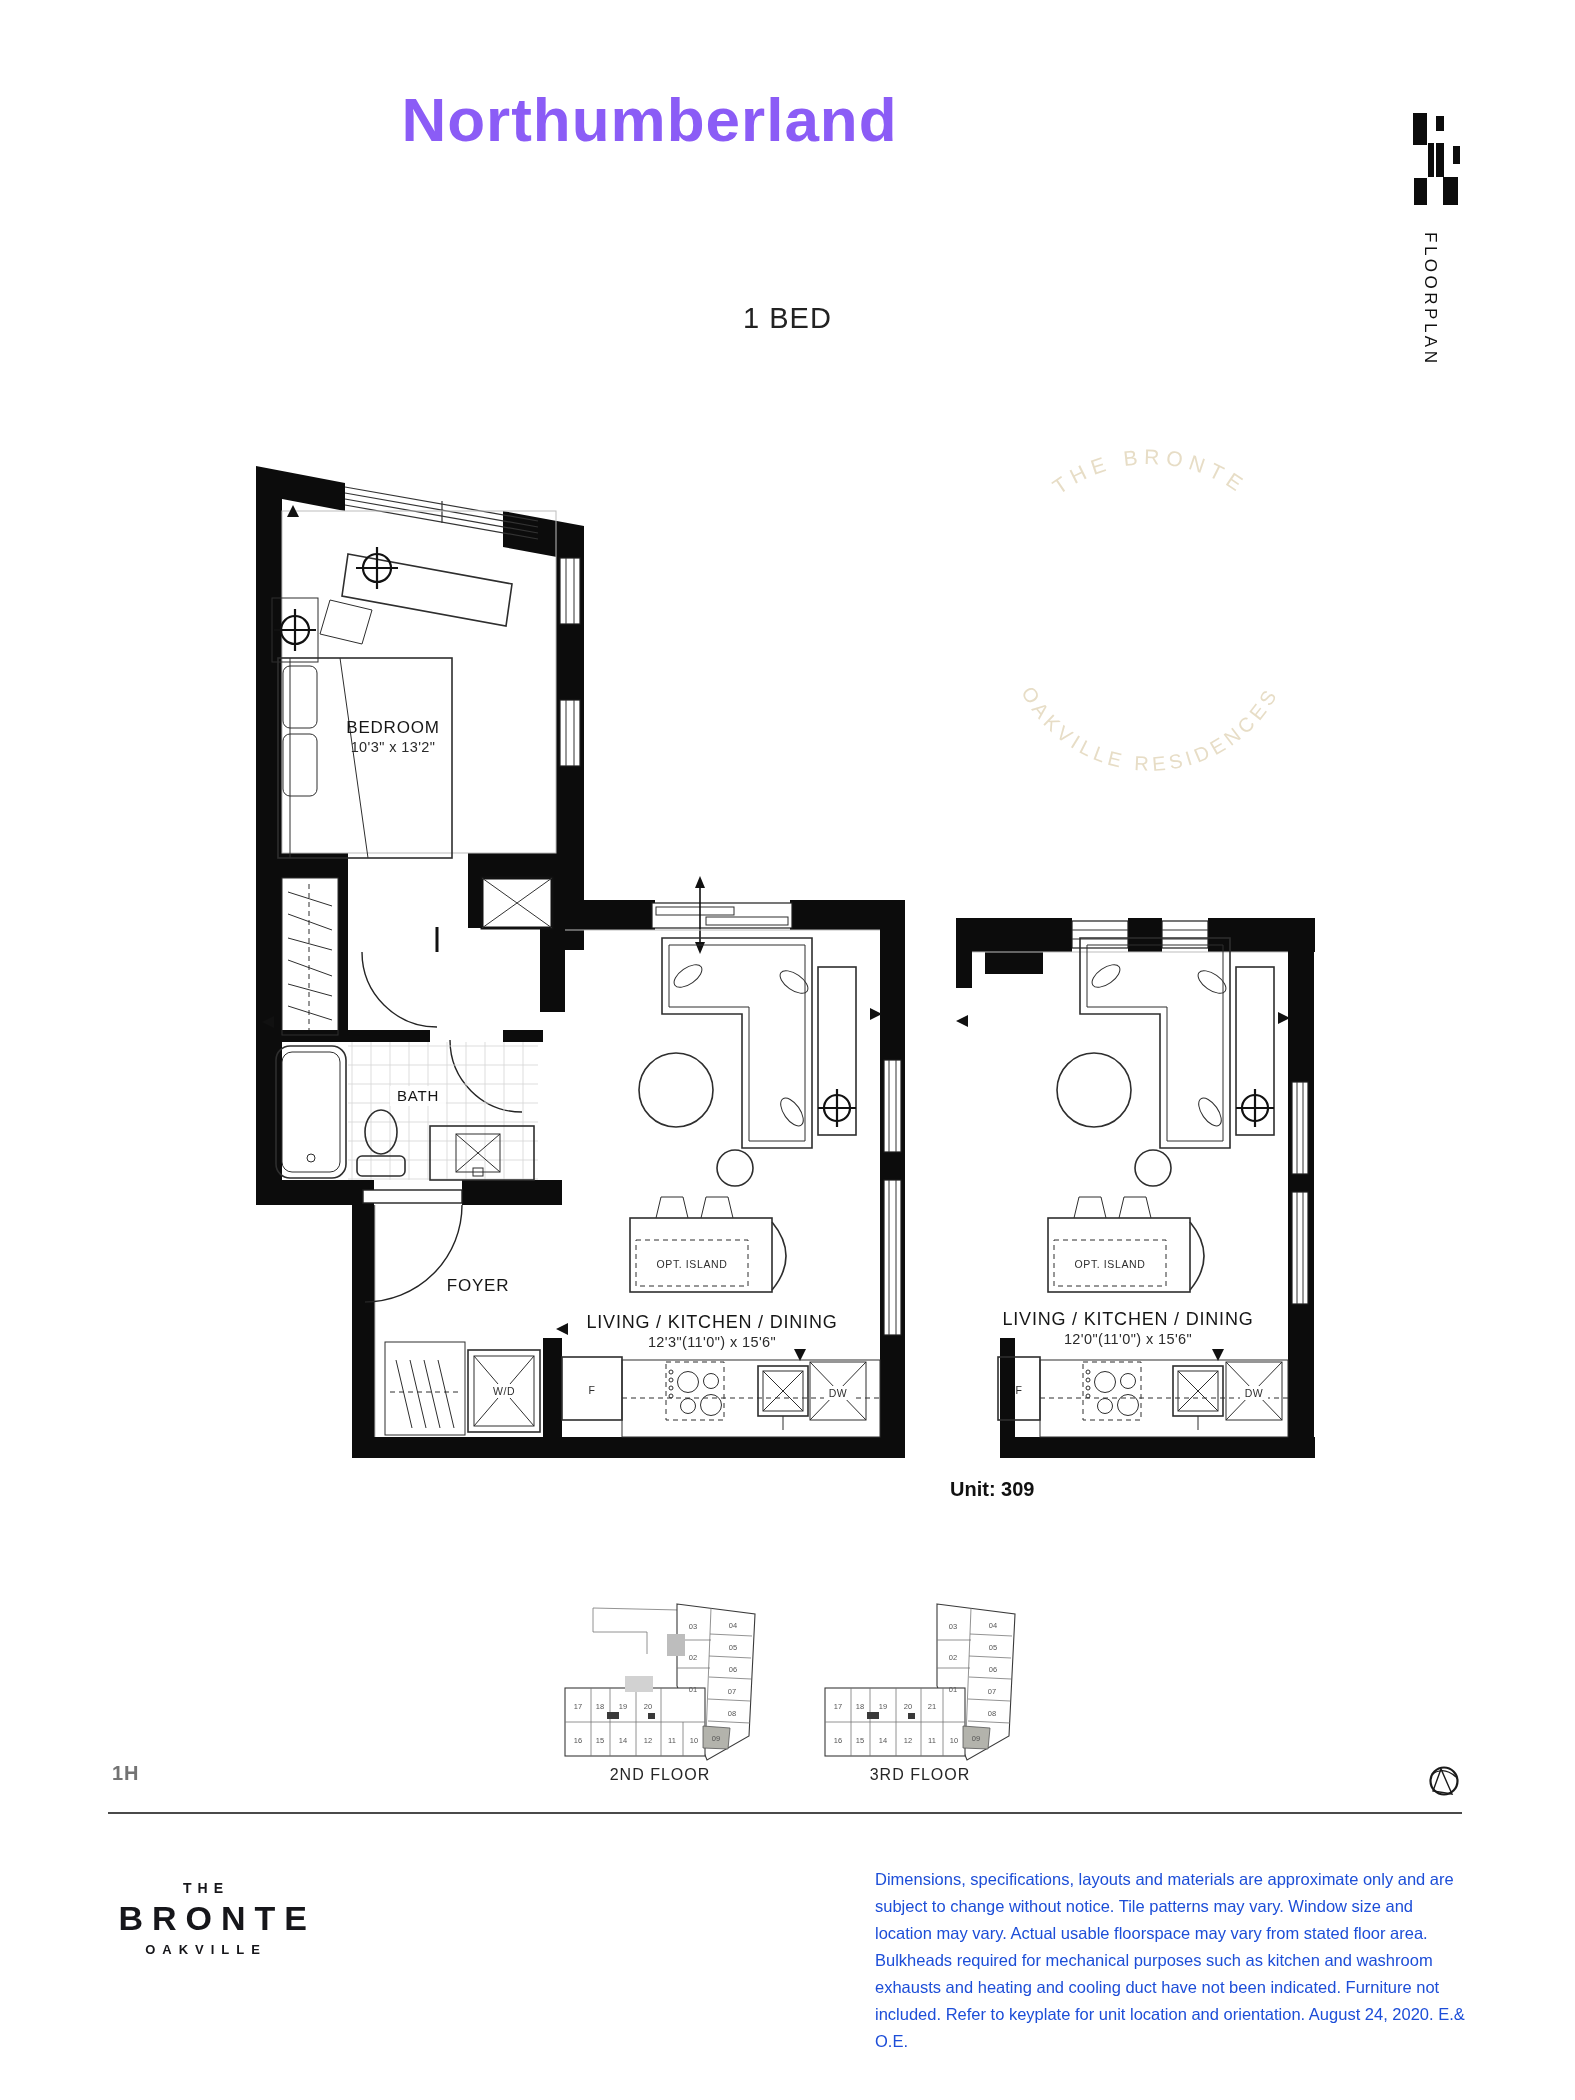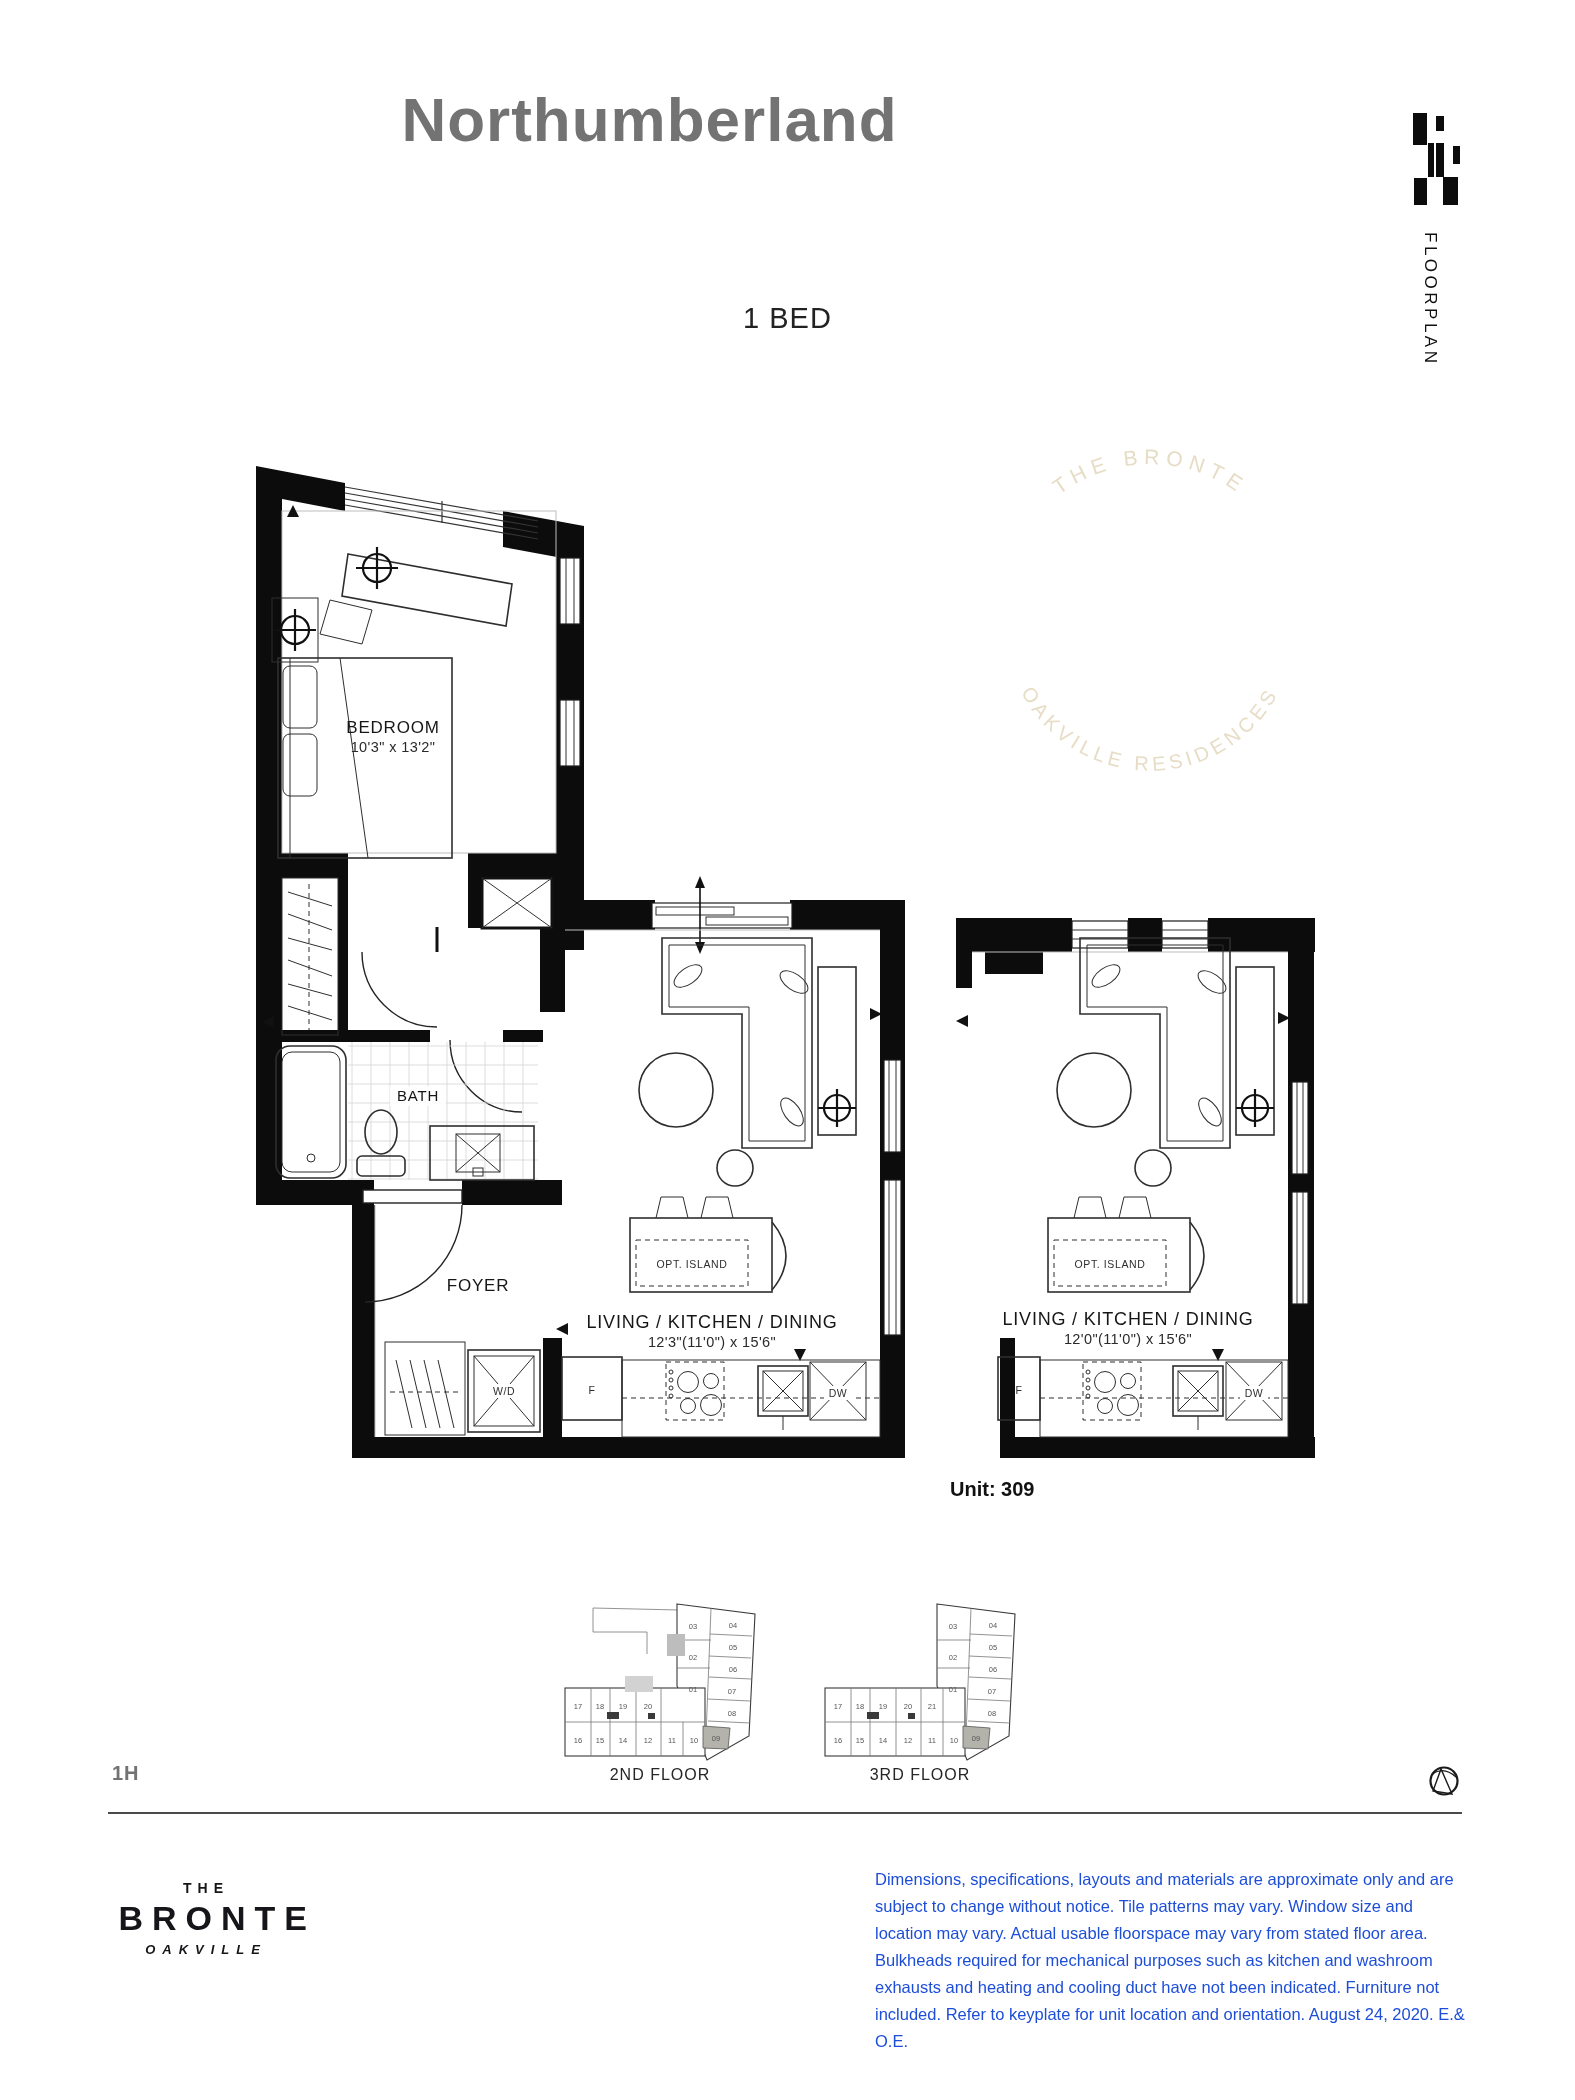--- a/index.html
+++ b/index.html
@@ -1,34 +1,34 @@
 <!DOCTYPE html>
 <html><head>
 <meta charset="utf-8">
 <style>
   html,body{margin:0;padding:0;background:#ffffff;}
   #page{position:relative;width:1575px;height:2100px;background:#ffffff;overflow:hidden;
         font-family:"Liberation Sans", sans-serif;color:#1a1a1a;}
   .abs{position:absolute;}
   
   .title{left:0;top:84px;width:1299px;text-align:center;font-size:62px;font-weight:bold;
-         color:#737373;letter-spacing:1px;}
+         color:#8b5cf6;letter-spacing:1px;}
   .area {left:0;top:206px;width:1575px;text-align:center;font-size:46px;font-weight:500;color:#1f1f1f;}
   .bedn {left:0;top:302px;width:1575px;text-align:center;font-size:29px;font-weight:400;
          letter-spacing:1px;color:#222;}
   
   .floorplan-vert{left:1420px;top:232px;height:150px;writing-mode:vertical-rl;
        font-size:17px;letter-spacing:3.5px;color:#101010;}
   
   .pagecode{left:112px;top:1762px;font-size:20px;font-weight:bold;color:#737373;letter-spacing:1px;}
   .rule{left:108px;top:1812px;width:1354px;height:2px;background:#4a4a4a;}
   .logo{left:96px;top:1880px;width:220px;text-align:center;color:#16161a;}
   .logo .l1{font-size:14px;font-weight:bold;letter-spacing:6px;}
   .logo .l2{font-size:34px;font-weight:bold;letter-spacing:9px;margin-top:3px;text-align:right;}
-  .logo .l3{font-size:13px;font-weight:bold;letter-spacing:7px;margin-top:4px;font-style:italic;}
+  .logo .l3{font-size:13px;font-weight:bold;letter-spacing:7px;margin-top:4px;}
   .disclaimer{left:875px;top:1866px;width:592px;font-size:16.5px;line-height:27px;color:#1d4ed8;}
   
   text{font-family:"Liberation Sans", sans-serif;}
   .roomlbl{font-size:17px;fill:#161616;letter-spacing:.8px;text-anchor:middle;}
   .dimlbl{font-size:14.5px;fill:#2a2a2a;letter-spacing:.4px;text-anchor:middle;}
   .smlbl{font-size:10.5px;fill:#2e2e2e;letter-spacing:.6px;text-anchor:middle;}
   .unitlbl{font-size:20px;font-weight:600;fill:#111;}
   .kplbl{font-size:16px;fill:#262626;letter-spacing:1px;text-anchor:middle;}
   .kpn{font-size:7.5px;fill:#555;text-anchor:middle;}
   .wm{font-size:21px;fill:#e7ddc6;letter-spacing:6px;font-weight:500;}

